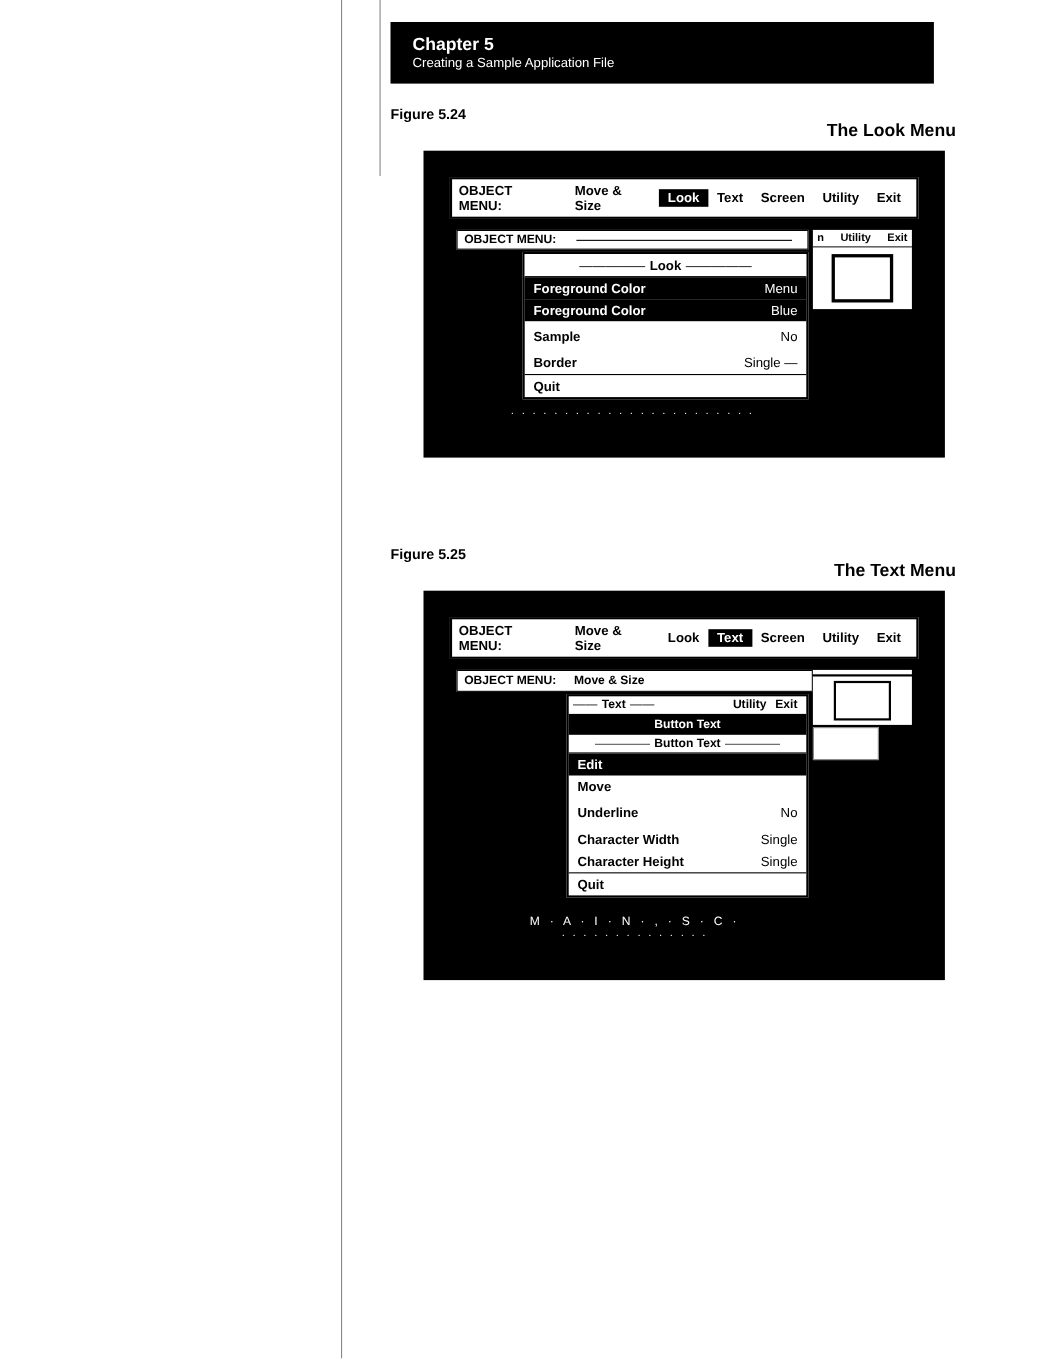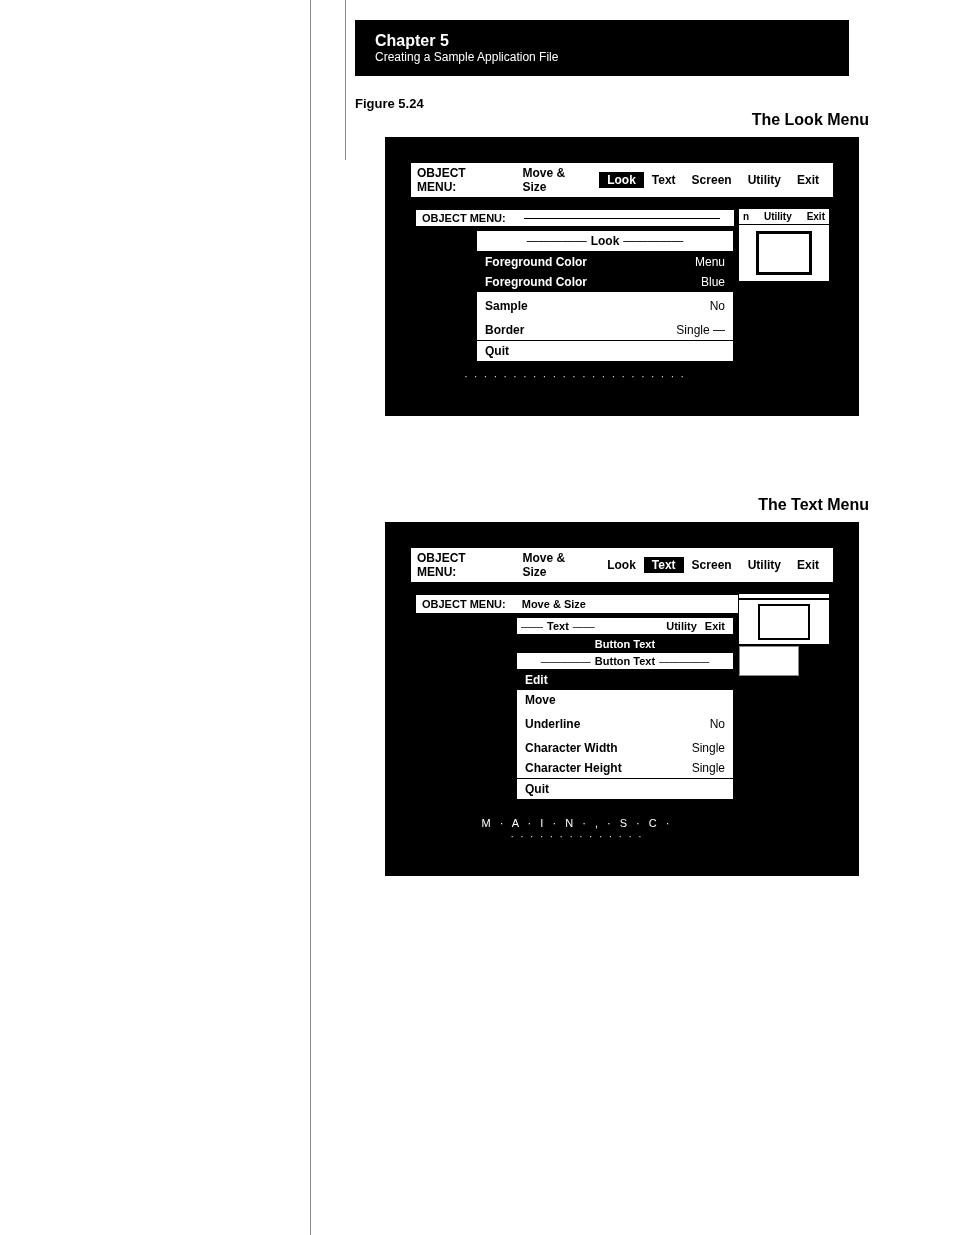--- a/index.html
+++ b/index.html
@@ -404,20 +404,21 @@
           </div>
 
         </div>
 
       </div>
     </div>
 
     <div style="height: 60px;"></div>
 
     <div class="figure-label">
+      <div class="fig-num">Figure 5.25</div>
       <div class="fig-title">The Text Menu</div>
     </div>
 
     <div class="screenshot-container">
 
       <div class="menu-bar">
         <span class="menu-label">OBJECT MENU:</span>
         <span class="menu-item">Move &amp; Size</span>
         <span class="menu-item">Look</span>
         <span class="menu-item active">Text</span>

